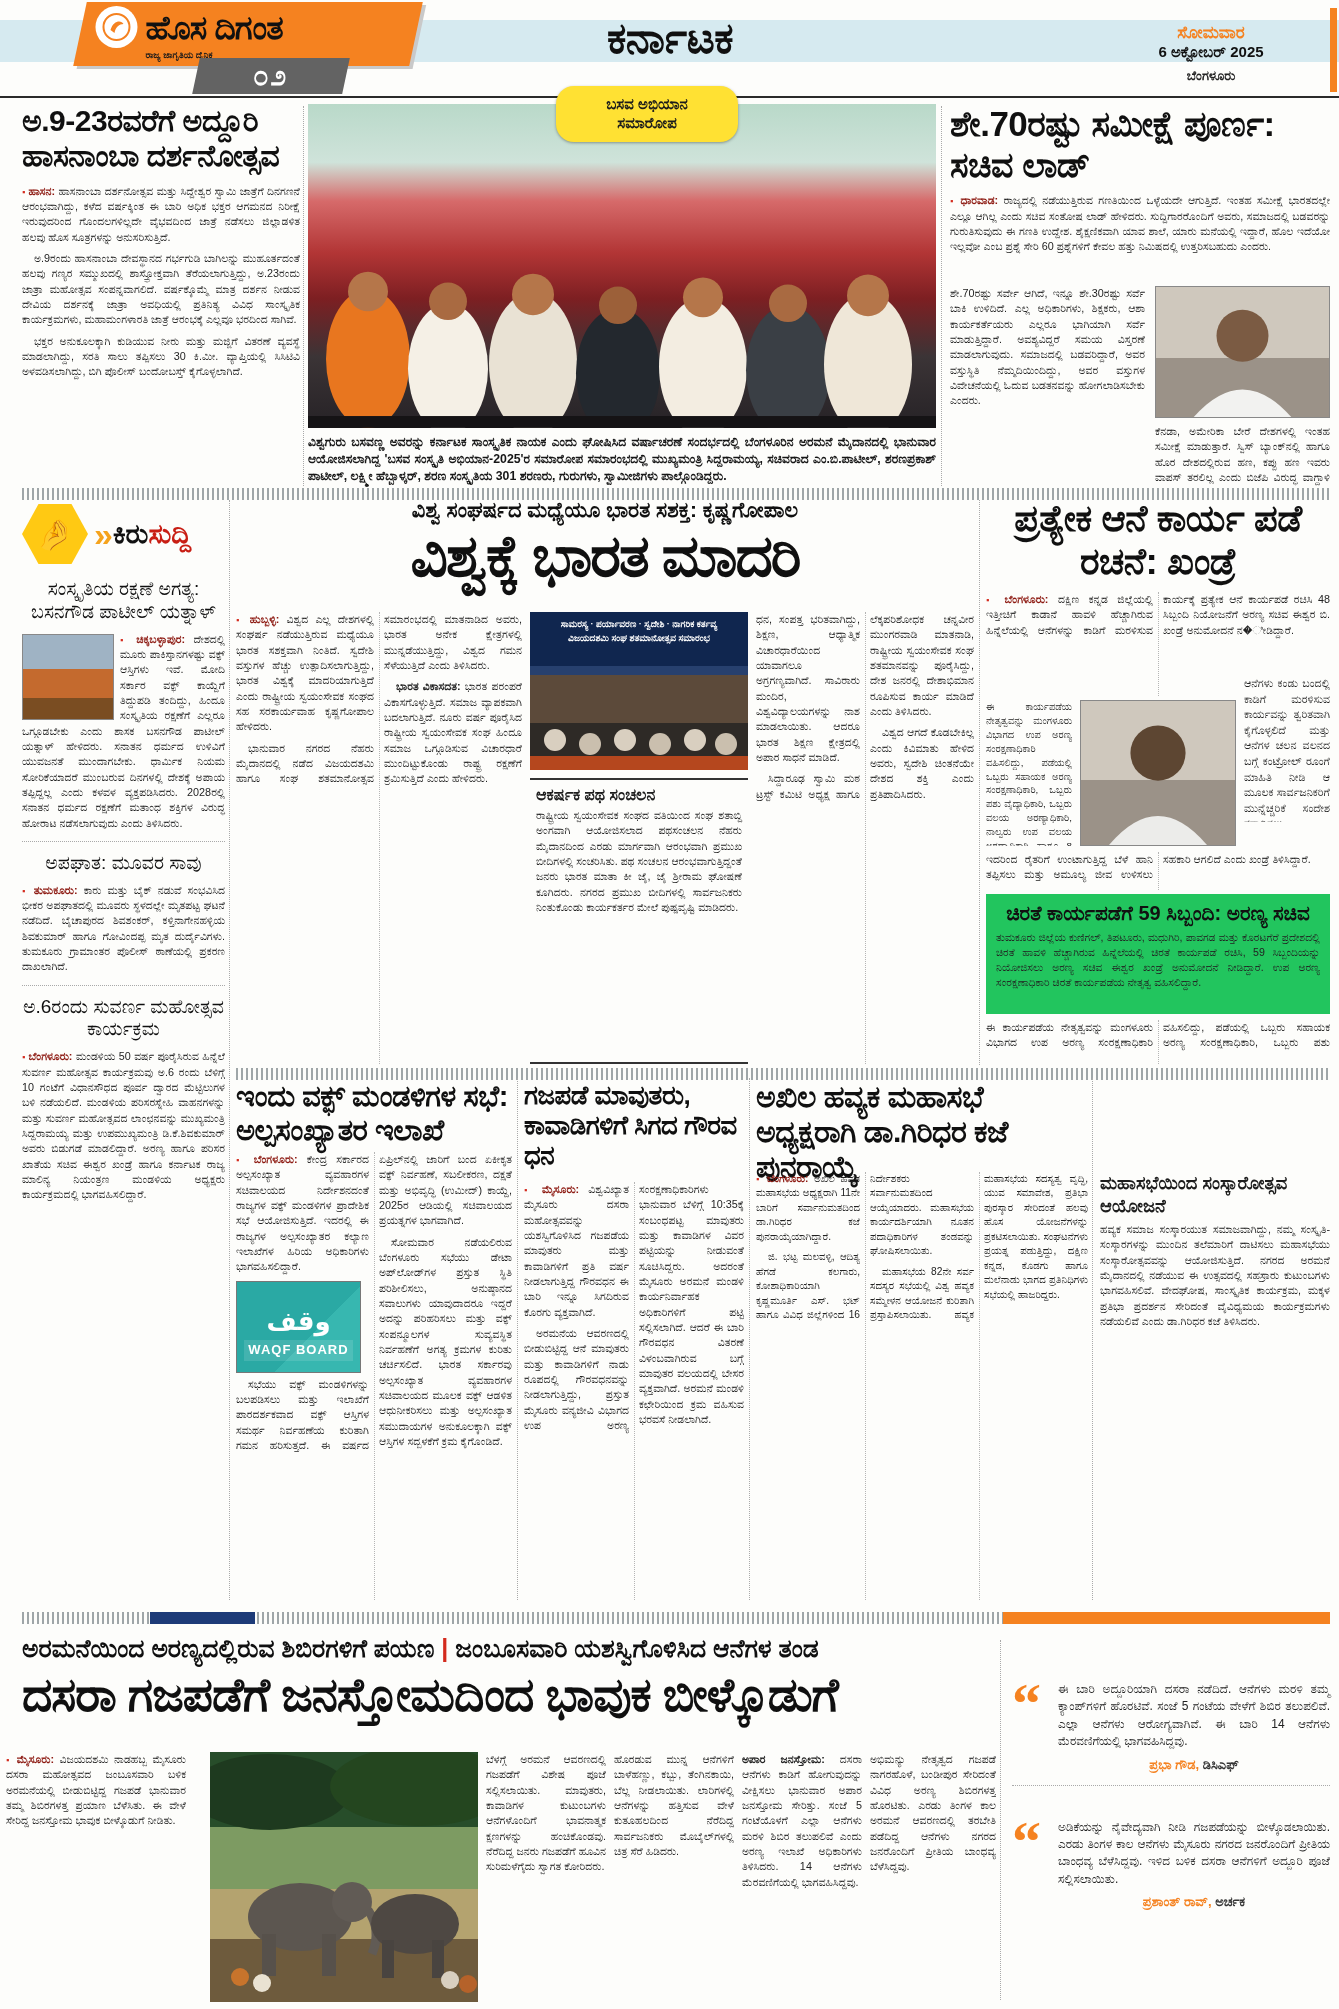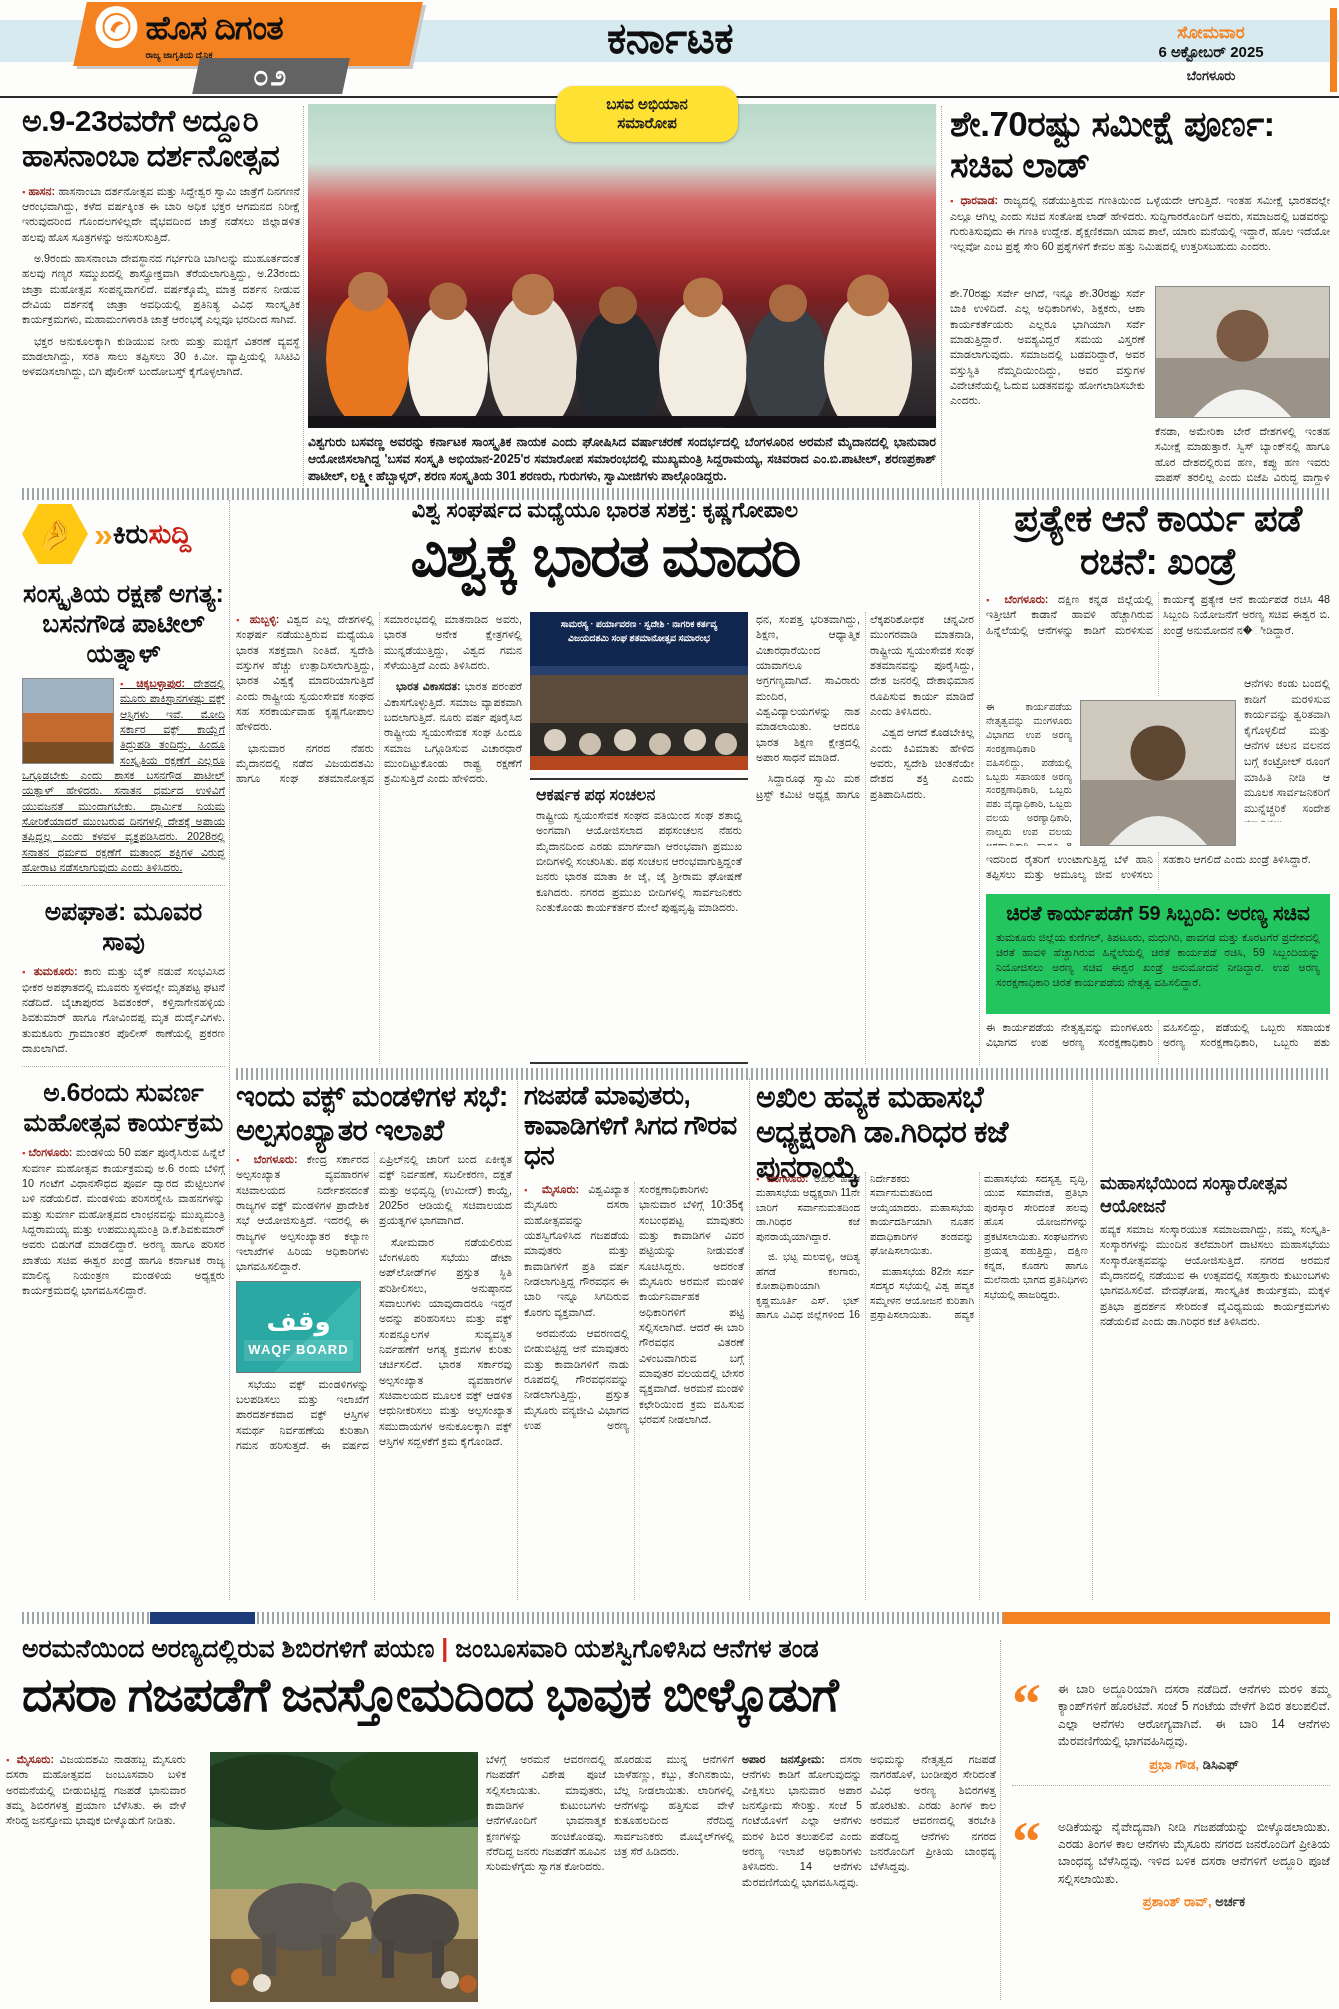--- a/index.html
+++ b/index.html
@@ -54,21 +54,21 @@
   .waqf-script{font-size:26px;line-height:1;margin-top:16px;}
   .waqf-label{font-size:13px;letter-spacing:1px;background:rgba(255,255,255,.12);padding:1px 4px;margin-top:6px;}
   .eleph-photo{background:linear-gradient(180deg,#274d2a 0 30%,#7d9b62 30% 55%,#b4a36f 55% 75%,#6e5b3d 75% 100%);}
   
   .ks-head{display:flex;align-items:center;gap:6px;}
   .ks-hex{width:66px;height:60px;background:#ffc913;clip-path:polygon(25% 0,75% 0,100% 50%,75% 100%,25% 100%,0 50%);
           display:flex;align-items:center;justify-content:center;font-size:30px;}
   .ks-chev{color:#f5a31d;font-size:34px;font-weight:900;letter-spacing:-6px;}
   .ks-title-b{font-size:27px;font-weight:900;color:#111;}
   .ks-title-r{font-size:27px;font-weight:900;color:#c81e14;}
-  .ks-item-head{font-size:25px;font-weight:700;text-align:center;line-height:1.2;color:#101010;}
+  .ks-item-head{font-size:19px;font-weight:400;text-align:center;line-height:1.2;color:#101010;}
   .speaker{float:left;width:92px;height:86px;margin:2px 6px 2px 0;background:linear-gradient(180deg,#9fb3c4 0 40%,#c46a2e 40% 75%,#7a4d22 75% 100%);border:1px solid #888;}
   
   .ybox{background:#22c55e;padding:8px 10px;}
   .ybox h3{margin:0 0 5px 0;font-size:20px;font-weight:900;text-align:center;color:#111;}
   .ybox .body-txt{font-size:10.6px;}
   .akbox{border-top:2px solid #333;border-bottom:2px solid #333;padding:6px 6px;}
   .akbox h4{margin:0 0 4px;font-size:16px;font-weight:900;text-align:left;}
   .sidebox h4{margin:0 0 5px;font-size:18px;font-weight:900;line-height:1.25;}
   
   .quote{position:relative;padding-left:46px;}
@@ -167,21 +167,21 @@
   <div class="abs stripes" style="left:22px;top:488px;width:1308px;"></div>
 
   <div class="abs" style="left:22px;top:504px;width:203px;">
     <div class="ks-head">
       <span class="ks-hex">🤌</span>
       <span class="ks-chev">»</span>
       <span><span class="ks-title-b">ಕಿರು</span><span class="ks-title-r">ಸುದ್ದಿ</span></span>
     </div>
     <div style="margin-top:14px;">
       <div class="ks-item-head">ಸಂಸ್ಕೃತಿಯ ರಕ್ಷಣೆ ಅಗತ್ಯ: ಬಸನಗೌಡ ಪಾಟೀಲ್ ಯತ್ನಾಳ್</div>
-      <div class="body-txt" style="margin-top:8px;text-decoration:underline;">
+      <div class="body-txt" style="margin-top:8px;">
         <div class="speaker"></div>
         <p class="first"><span class="dl">ಚಿಕ್ಕಬಳ್ಳಾಪುರ:</span> <span>ದೇಶದಲ್ಲಿ ಮೂರು ಪಾಕಿಸ್ತಾನಗಳಷ್ಟು ವಕ್ಫ್ ಆಸ್ತಿಗಳು ಇವೆ. ಮೋದಿ ಸರ್ಕಾರ ವಕ್ಫ್ ಕಾಯ್ದೆಗೆ ತಿದ್ದುಪಡಿ ತಂದಿದ್ದು, ಹಿಂದೂ ಸಂಸ್ಕೃತಿಯ ರಕ್ಷಣೆಗೆ ಎಲ್ಲರೂ ಒಗ್ಗೂಡಬೇಕು ಎಂದು ಶಾಸಕ ಬಸನಗೌಡ ಪಾಟೀಲ್ ಯತ್ನಾಳ್ ಹೇಳಿದರು. ಸನಾತನ ಧರ್ಮದ ಉಳಿವಿಗೆ ಯುವಜನತೆ ಮುಂದಾಗಬೇಕು. ಧಾರ್ಮಿಕ ನಿಯಮ ಸೋರಿಕೆಯಾದರೆ ಮುಂಬರುವ ದಿನಗಳಲ್ಲಿ ದೇಶಕ್ಕೆ ಅಪಾಯ ತಪ್ಪಿದ್ದಲ್ಲ ಎಂದು ಕಳವಳ ವ್ಯಕ್ತಪಡಿಸಿದರು. 2028ರಲ್ಲಿ ಸನಾತನ ಧರ್ಮದ ರಕ್ಷಣೆಗೆ ಮತಾಂಧ ಶಕ್ತಿಗಳ ವಿರುದ್ಧ ಹೋರಾಟ ನಡೆಸಲಾಗುವುದು ಎಂದು ತಿಳಿಸಿದರು.</span></p>
       </div>
     </div>
     <div class="hdot" style="margin:10px 0;"></div>
     <div>
       <div class="ks-item-head">ಅಪಘಾತ: ಮೂವರ ಸಾವು</div>
       <div class="body-txt" style="margin-top:8px;">
         <p class="first"><span class="dl">ತುಮಕೂರು:</span> <span>ಕಾರು ಮತ್ತು ಬೈಕ್ ನಡುವೆ ಸಂಭವಿಸಿದ ಭೀಕರ ಅಪಘಾತದಲ್ಲಿ ಮೂವರು ಸ್ಥಳದಲ್ಲೇ ಮೃತಪಟ್ಟ ಘಟನೆ ನಡೆದಿದೆ. ಬೈಚಾಪುರದ ಶಿವಶಂಕರ್, ಕಳ್ತಿನಾಗೇನಹಳ್ಳಿಯ ಶಿವಕುಮಾರ್ ಹಾಗೂ ಗೋವಿಂದಪ್ಪ ಮೃತ ದುರ್ದೈವಿಗಳು. ತುಮಕೂರು ಗ್ರಾಮಾಂತರ ಪೊಲೀಸ್ ಠಾಣೆಯಲ್ಲಿ ಪ್ರಕರಣ ದಾಖಲಾಗಿದೆ.</span></p>
       </div>

